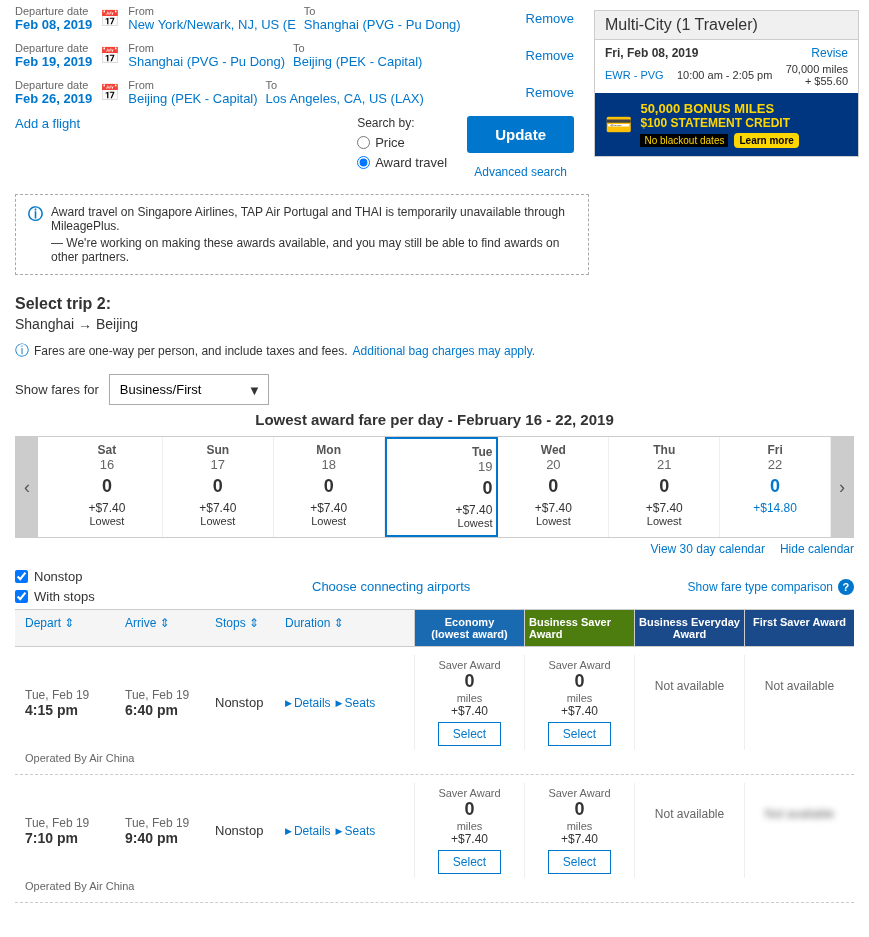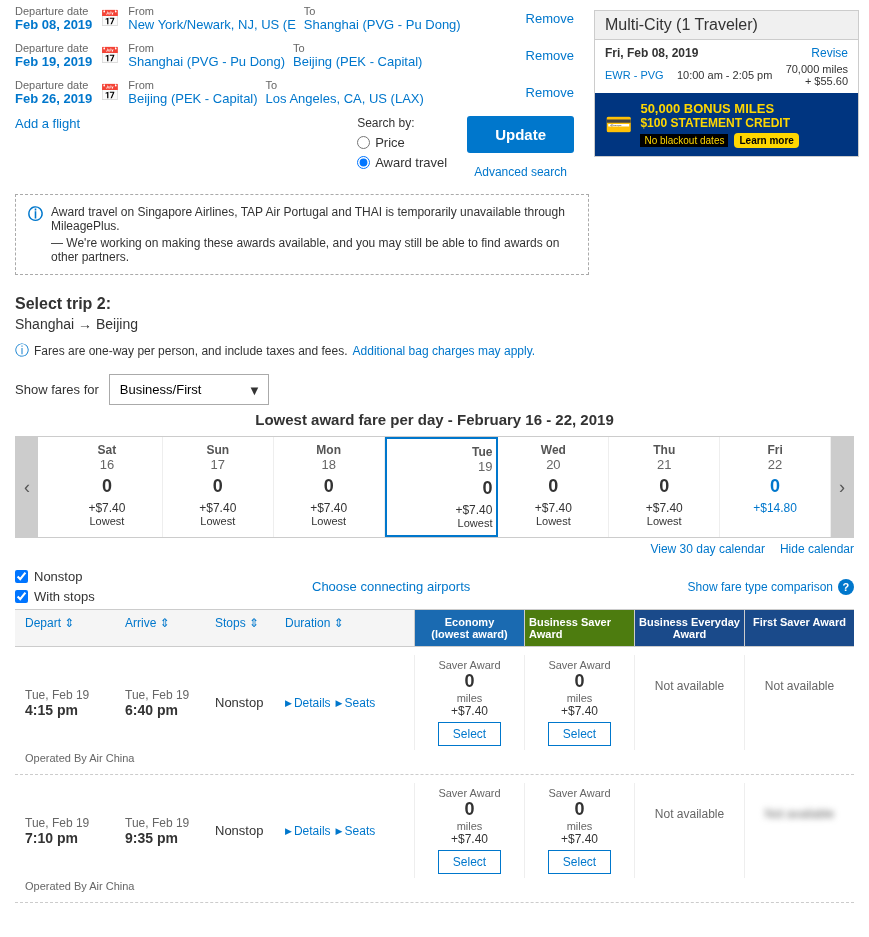--- a/index.html
+++ b/index.html
@@ -283,21 +283,21 @@
     <div style="font-size:11px; color:#666; padding:2px 10px;">Operated By Air China</div>
   </div>
     <div style="border-bottom: 1px dashed rgb(204, 204, 204); padding: 8px 0px;">
     <div style="display:flex; align-items:center;">
       <div style="width:100px; padding:4px 10px;">
         <div style="font-size:12px; color:#666;">Tue, Feb 19</div>
         <div style="font-size:14px; font-weight:bold; color:#333;">7:10 pm</div>
       </div>
       <div style="width:90px; padding:4px 10px;">
         <div style="font-size:12px; color:#666;">Tue, Feb 19</div>
-        <div style="font-size:14px; font-weight:bold; color:#333;">9:35 pm</div>
+        <div style="font-size:14px; font-weight:bold; color:#333;">9:40 pm</div>
       </div>
       <div style="width:70px; padding:4px 10px; font-size:13px;">Nonstop</div>
       <div style="width:90px; padding:4px 10px; font-size:13px; display:flex; align-items:center; gap:5px;">
         <a style="color:#0077cc; font-size:12px; cursor:pointer; text-decoration:none; display:flex; align-items:center; gap:2px;"><span style="font-size:9px; color:#0077cc;">▶</span> Details</a>
         <a style="color:#0077cc; font-size:12px; cursor:pointer; text-decoration:none; display:flex; align-items:center; gap:2px;"><span style="font-size:9px; color:#0077cc;">▶</span> Seats</a>
       </div>
       <div style="display:flex; margin-left:auto;">
         <div style="width:110px; text-align:center; padding:4px; border-left:1px solid #eee; font-size:12px;">
           <div style="color:#666; font-size:11px;">Saver Award</div>
           <div style="font-size:18px; font-weight:bold; color:#333;">0</div>

